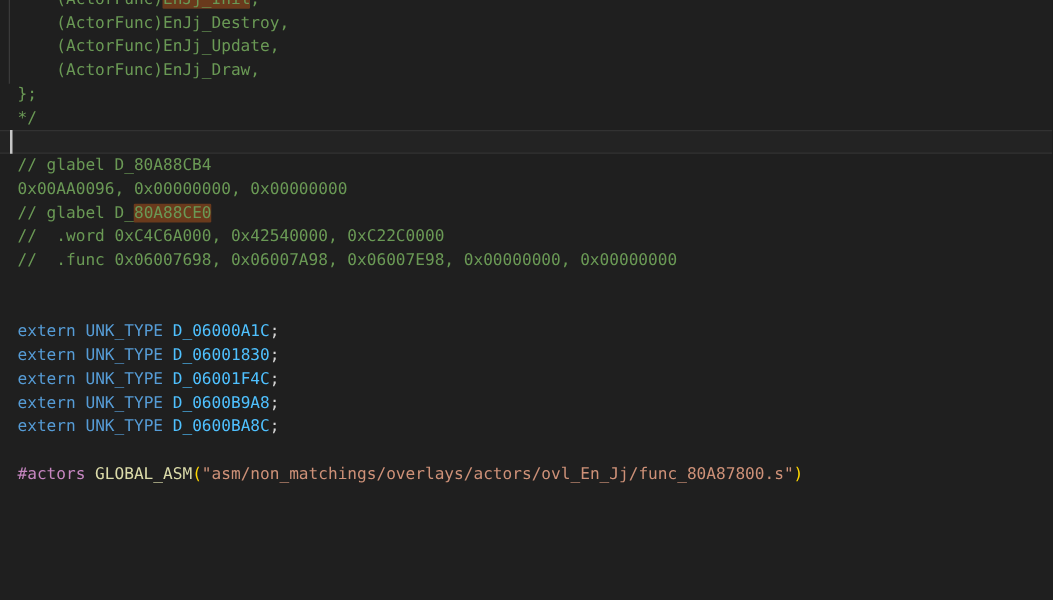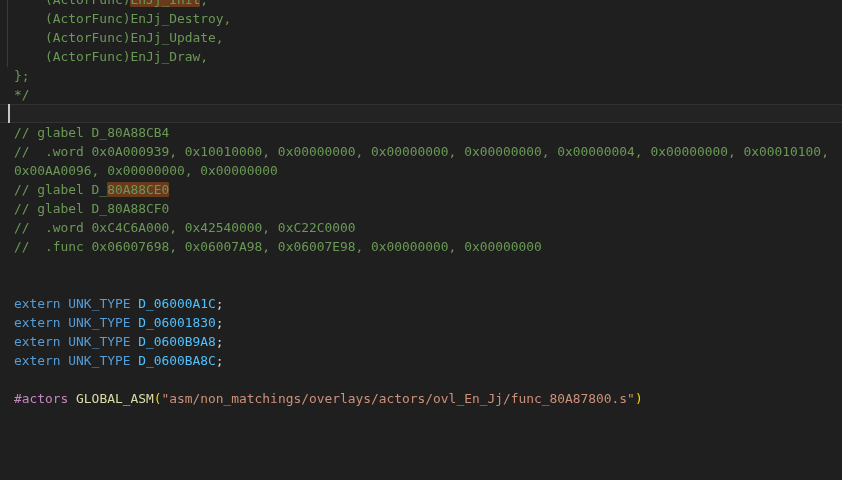--- a/index.html
+++ b/index.html
@@ -71,30 +71,29 @@
   <div class="indent-guide"></div>
   <div class="code">
       <div class="line"><span class="s-comment">    (ActorFunc)</span><span class="s-comment hl">EnJj_Init</span><span class="s-comment">,</span></div>
       <div class="line"><span class="s-comment">    (ActorFunc)EnJj_Destroy,</span></div>
       <div class="line"><span class="s-comment">    (ActorFunc)EnJj_Update,</span></div>
       <div class="line"><span class="s-comment">    (ActorFunc)EnJj_Draw,</span></div>
       <div class="line"><span class="s-comment">};</span></div>
       <div class="line"><span class="s-comment">*/</span></div>
       <div class="line current"></div>
       <div class="line"><span class="s-comment">// glabel D_80A88CB4</span></div>
-      <div class="line"><span class="s-comment">//  .word 0x0A000939, 0x10010000, 0x00000000, 0x00000000, 0x00000000, 0x00000004, 0x00000000, 0x00010100,</span></div>
       <div class="line"><span class="s-comment">0x00AA0096, 0x00000000, 0x00000000</span></div>
       <div class="line"><span class="s-comment">// glabel D_</span><span class="s-comment hl">80A88CE0</span></div>
-      <div class="line"><span class="s-comment">// glabel D_80A88CF0</span></div>
       <div class="line"><span class="s-comment">//  .word 0xC4C6A000, 0x42540000, 0xC22C0000</span></div>
       <div class="line"><span class="s-comment">//  .func 0x06007698, 0x06007A98, 0x06007E98, 0x00000000, 0x00000000</span></div>
       <div class="line"></div>
       <div class="line"></div>
       <div class="line"><span class="s-keyword">extern</span><span class="s-punct"> </span><span class="s-keyword">UNK_TYPE</span><span class="s-punct"> </span><span class="s-variable">D_06000A1C</span><span class="s-punct">;</span></div>
       <div class="line"><span class="s-keyword">extern</span><span class="s-punct"> </span><span class="s-keyword">UNK_TYPE</span><span class="s-punct"> </span><span class="s-variable">D_06001830</span><span class="s-punct">;</span></div>
+      <div class="line"><span class="s-keyword">extern</span><span class="s-punct"> </span><span class="s-keyword">UNK_TYPE</span><span class="s-punct"> </span><span class="s-variable">D_06001F4C</span><span class="s-punct">;</span></div>
       <div class="line"><span class="s-keyword">extern</span><span class="s-punct"> </span><span class="s-keyword">UNK_TYPE</span><span class="s-punct"> </span><span class="s-variable">D_0600B9A8</span><span class="s-punct">;</span></div>
       <div class="line"><span class="s-keyword">extern</span><span class="s-punct"> </span><span class="s-keyword">UNK_TYPE</span><span class="s-punct"> </span><span class="s-variable">D_0600BA8C</span><span class="s-punct">;</span></div>
       <div class="line"></div>
       <div class="line"><span class="s-macro">#actors</span><span class="s-punct"> </span><span class="s-func">GLOBAL_ASM</span><span class="s-bracket">(</span><span class="s-string">"asm/non_matchings/overlays/actors/ovl_En_Jj/func_80A87800.s"</span><span class="s-bracket">)</span></div>
       <div class="line"></div>
     </div>
   <div class="cursor"></div>
 </div>
 
 </body></html>

